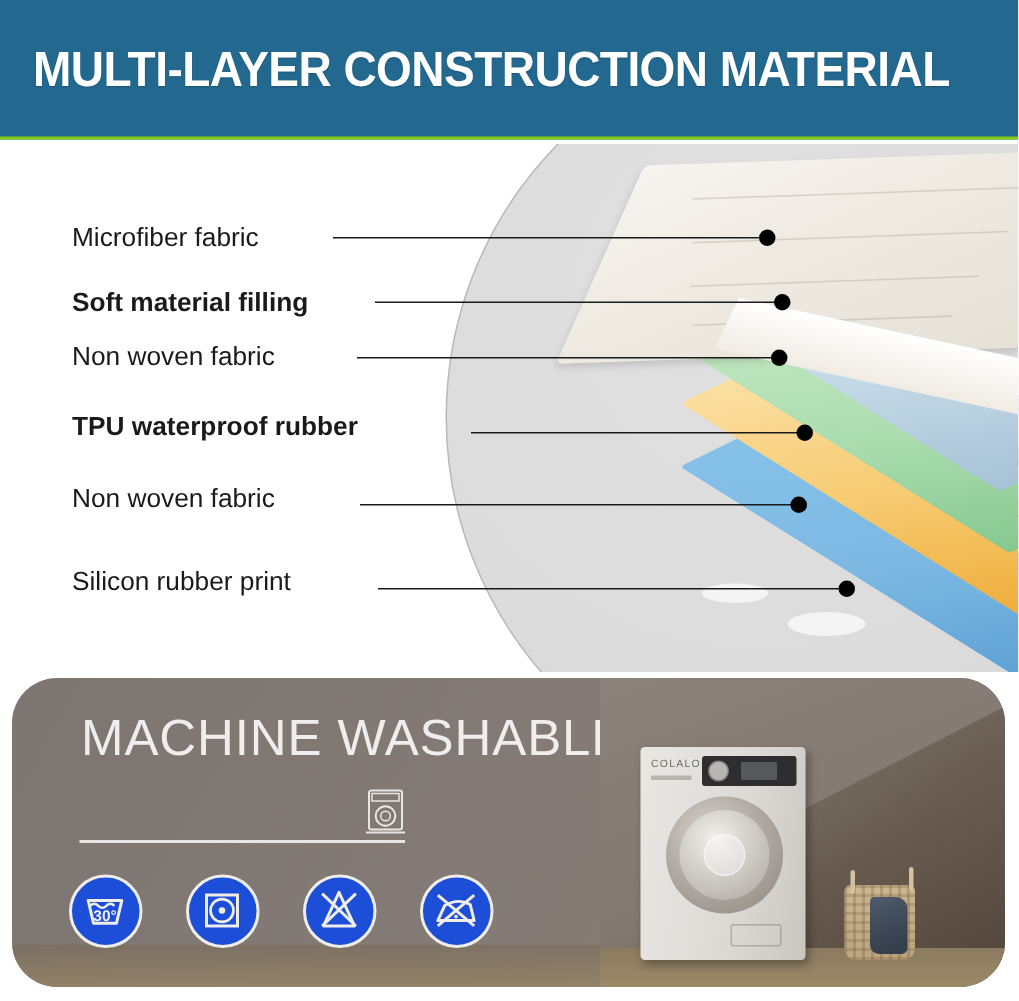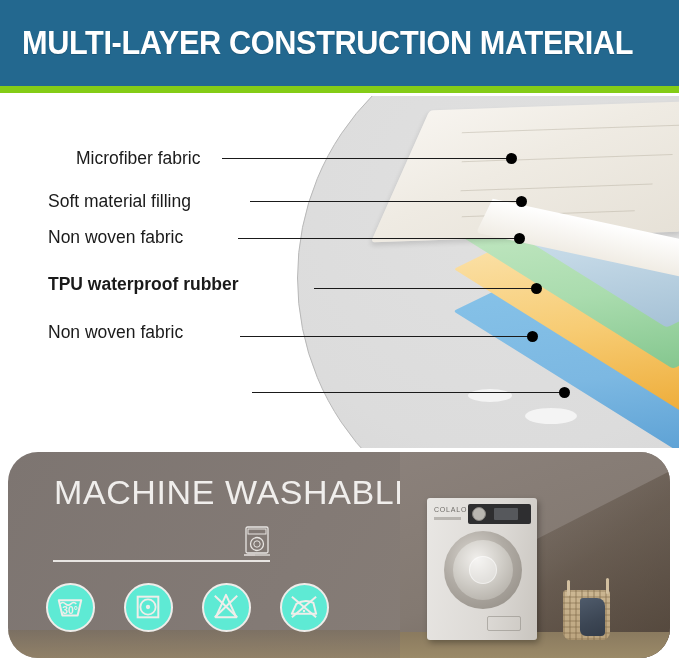--- a/index.html
+++ b/index.html
@@ -21,21 +21,21 @@
     overflow: hidden;
   }
 
   
   .header-banner {
     position: absolute;
     left: 0; top: 0;
     width: 679px;
     height: 93px;
     background: #23688f;
-    border-bottom: 7px solid #84cc16;
+    border-bottom: 2px solid #84cc16;
     display: flex;
     align-items: center;
   }
   .header-title {
     margin-left: 22px;
     color: #ffffff;
     font-family: "Liberation Sans", sans-serif;
     font-size: 33px;
     font-weight: bold;
     letter-spacing: -0.4px;
@@ -186,21 +186,21 @@
     position: absolute;
     left: 236px; top: 74px;
     width: 26px; height: 31px;
   }
 
   
   .care-icon {
     position: absolute;
     width: 49px; height: 49px;
     border-radius: 50%;
-    background: #5eead4;
+    background: #1d4ed8;
     border: 2.5px solid #efedea;
     top: 583px;
   }
   .care-icon svg { display: block; }
 
   
   .photo-scene {
     position: absolute;
     left: 392px; top: 0;
     width: 270px; height: 206px;
@@ -383,25 +383,26 @@
     <div class="leader-line" style="left:314px; top:192px; width:224px;"></div>
     <div class="layer-dot" style="left:531px; top:187px;"></div>
 
     <div class="leader-line" style="left:240px; top:240px; width:294px;"></div>
     <div class="layer-dot" style="left:527px; top:235px;"></div>
 
     <div class="leader-line" style="left:252px; top:296px; width:312px;"></div>
     <div class="layer-dot" style="left:559px; top:291px;"></div>
   </div>
 
-  <div class="label-text" style="left:48px; top:148px;margin-left:28px;">Microfiber fabric</div>
-  <div class="label-text" style="left:48px; top:191px;">Soft material filling</div>
+  <div class="label-text" style="left:48px; top:148px;">Microfiber fabric</div>
+  <div class="label-text" style="left:48px; top:191px;font-weight:bold;">Soft material filling</div>
   <div class="label-text" style="left:48px; top:227px;">Non woven fabric</div>
   <div class="label-text bold" style="left:48px; top:274px;">TPU waterproof rubber</div>
   <div class="label-text" style="left:48px; top:322px;">Non woven fabric</div>
+  <div class="label-text" style="left:48px; top:377px;">Silicon rubber print</div>
 
   <div class="wash-panel">
 
     <div class="panel-floor"></div>
 
     <div class="wash-title">MACHINE WASHABLE</div>
     <div class="wash-sub-underline"></div>
 
     <svg class="mini-washer" viewBox="0 0 26 31">
       <rect x="2" y="1" width="22" height="26" fill="none" stroke="#e8e5e2" stroke-width="1.3" rx="1.5"></rect>

